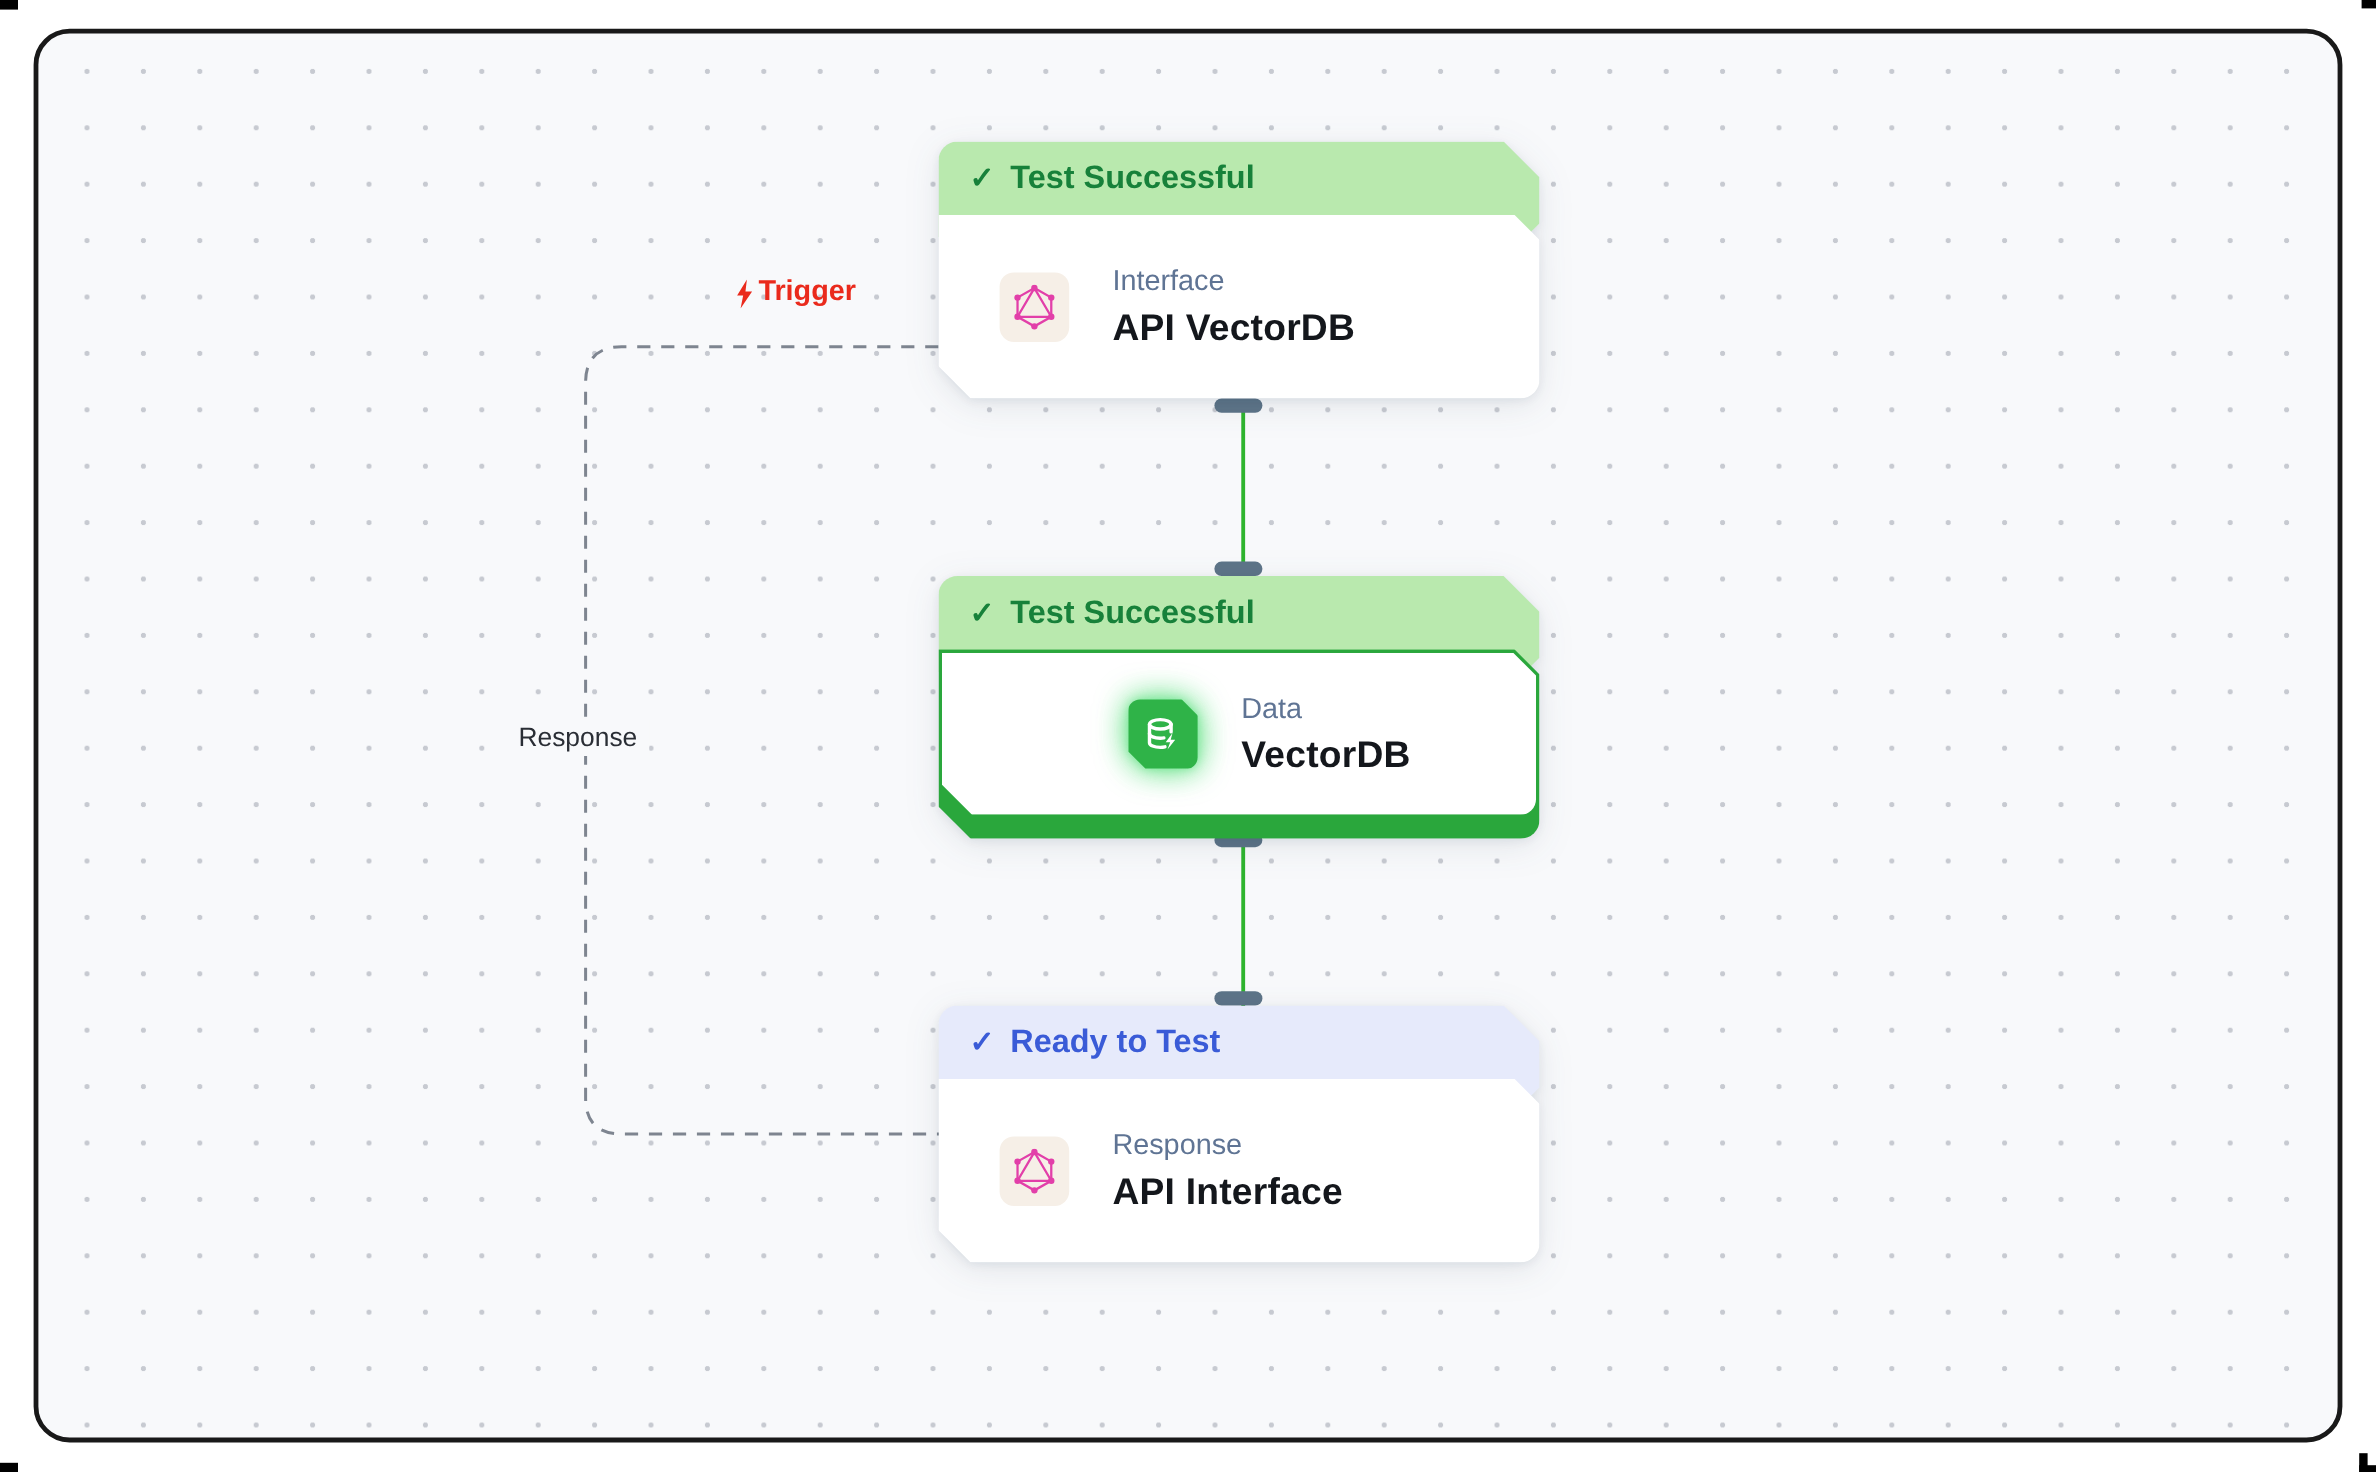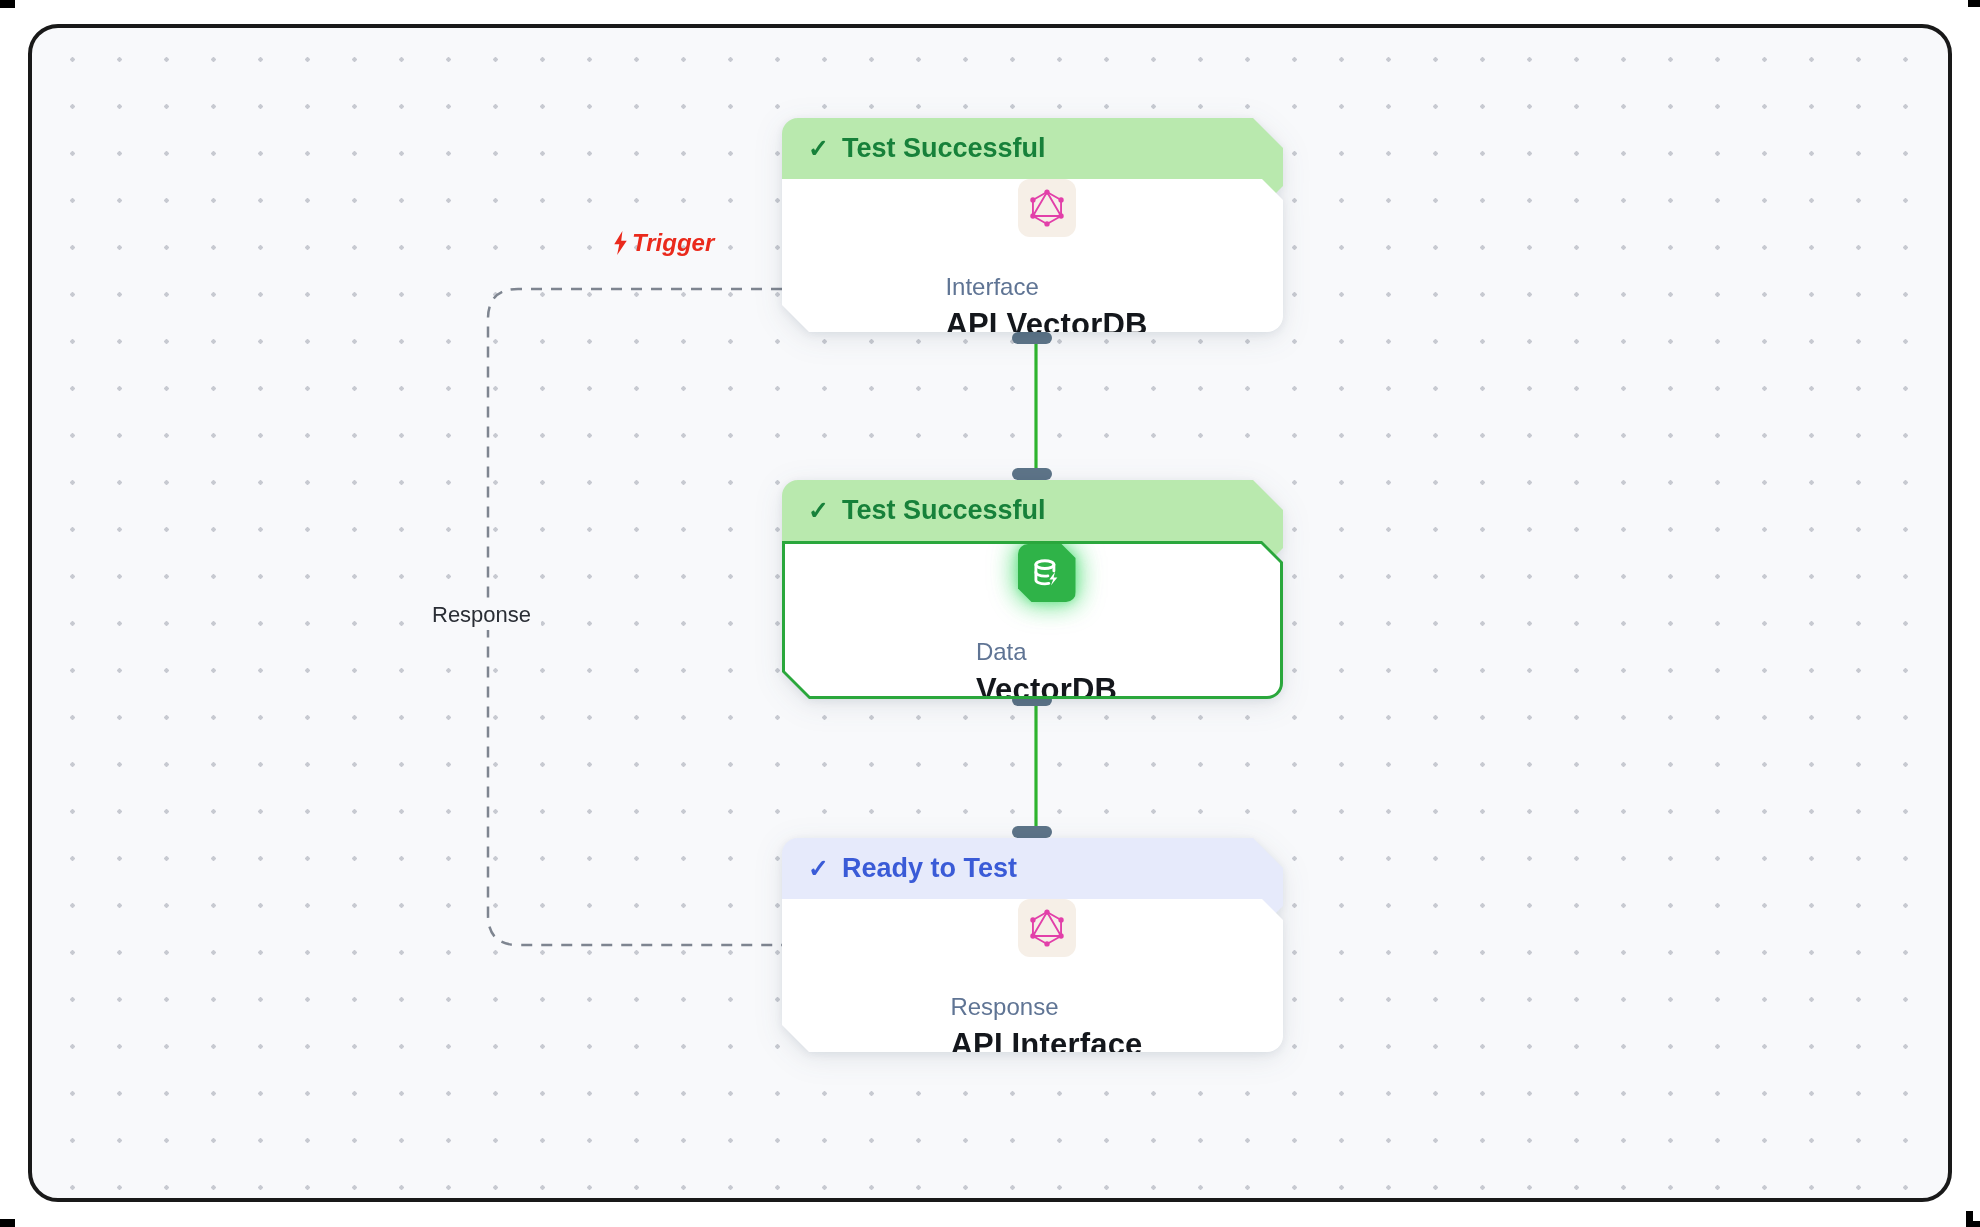--- a/index.html
+++ b/index.html
@@ -34,22 +34,22 @@
   .green-wire  { stroke:#2eb42e; stroke-width:3.2; fill:none; }
 
   .handle {
     position:absolute; left:1012px; width:40px; height:12px;
     border-radius:6px; background:#5d7488;
   }
 
   
   .trigger-label {
     position:absolute; left:612px; top:229px;
-    display:flex; align-items:center; gap:3px;
-    color:#ea2a1c; font-size:24px; font-weight:700;font-style:italic;
+    display:flex; align-items:flex-end; gap:3px;
+    color:#ea2a1c; font-size:24px; font-weight:700;
   }
   .response-label {
     position:absolute; left:422px; top:600px;
     background:#f8f9fb; padding:2px 10px;
     font-size:22px; color:#2a2e35;
   }
 
   
   .node {
     position:absolute; left:782px; width:501px;
@@ -65,33 +65,34 @@
   }
   .node--success .node-header { background:#b9e9ae; color:#17813a; }
   .node--ready   .node-header { background:#e6eafb; color:#3a5bd7; }
   .status-check { font-size:25px; font-weight:600; }
 
   .node-body {
     position:relative; margin-top:-19px; box-sizing:border-box;
     height:153px; background:#ffffff;
     border-radius:0 0 16px 0;
     clip-path:polygon(0 0, calc(100% - 21px) 0, 100% 21px, 100% 100%, 27px 100%, 0 calc(100% - 27px));
-    display:flex; align-items:center; gap:36px; padding-left:28px;flex-direction:column;
+    display:flex; align-items:center; gap:36px; padding-left:51px;
   }
   
   .node-body-frame {
     position:relative; margin-top:-19px; box-sizing:border-box;
     height:158px; padding:3px; background:#2aa73c;
     border-radius:0 0 16px 0;
     clip-path:polygon(0 0, calc(100% - 21px) 0, 100% 21px, 100% 100%, 27px 100%, 0 calc(100% - 27px));
   }
   .node-body-frame .node-body {
-    margin-top:0; height:152px; width:100%;
+    margin-top:0; height:135px; width:100%;
     border-radius:0 0 13px 0;
     clip-path:polygon(0 0, calc(100% - 19px) 0, 100% 19px, 100% 100%, 25px 100%, 0 calc(100% - 25px));
+    justify-content:center;
   }
 
   .icon-tile {
     width:58px; height:58px; flex:0 0 58px;
     display:flex; align-items:center; justify-content:center;
     border-radius:12px;
   }
   .icon-tile--graphql { background:#f6efe7; }
   .icon-tile--db {
     background:#2fb348; border-radius:10px;

